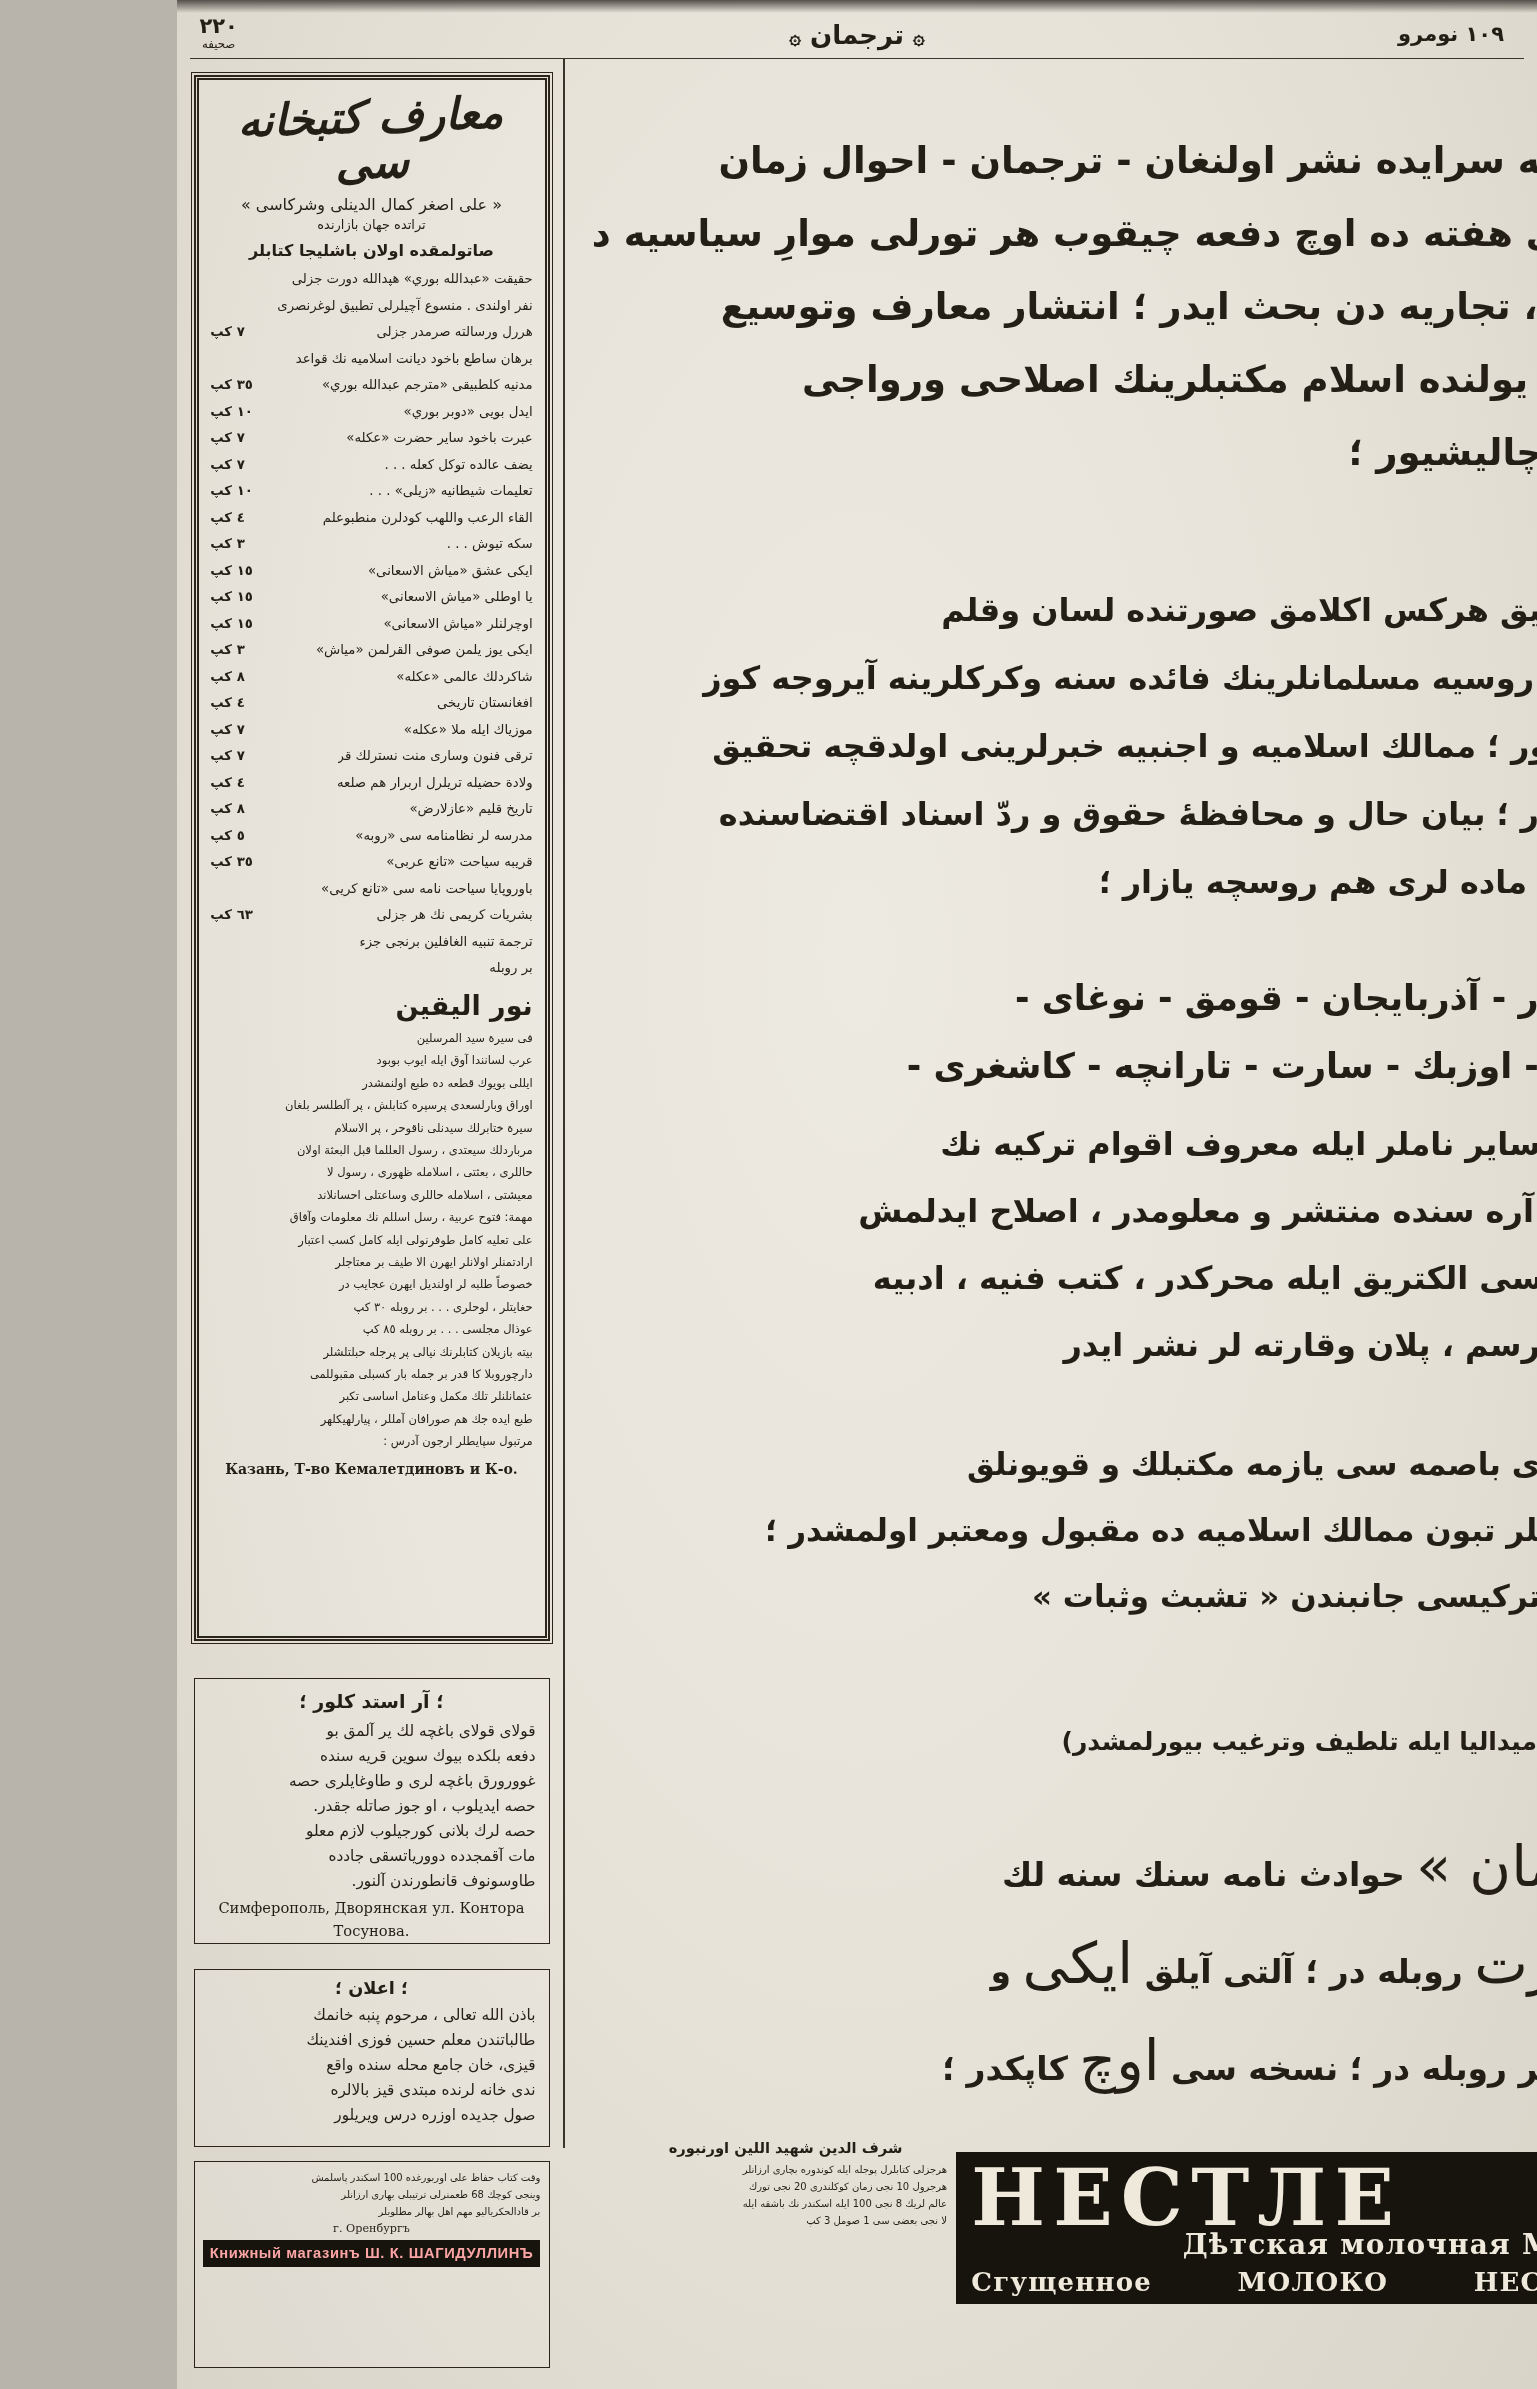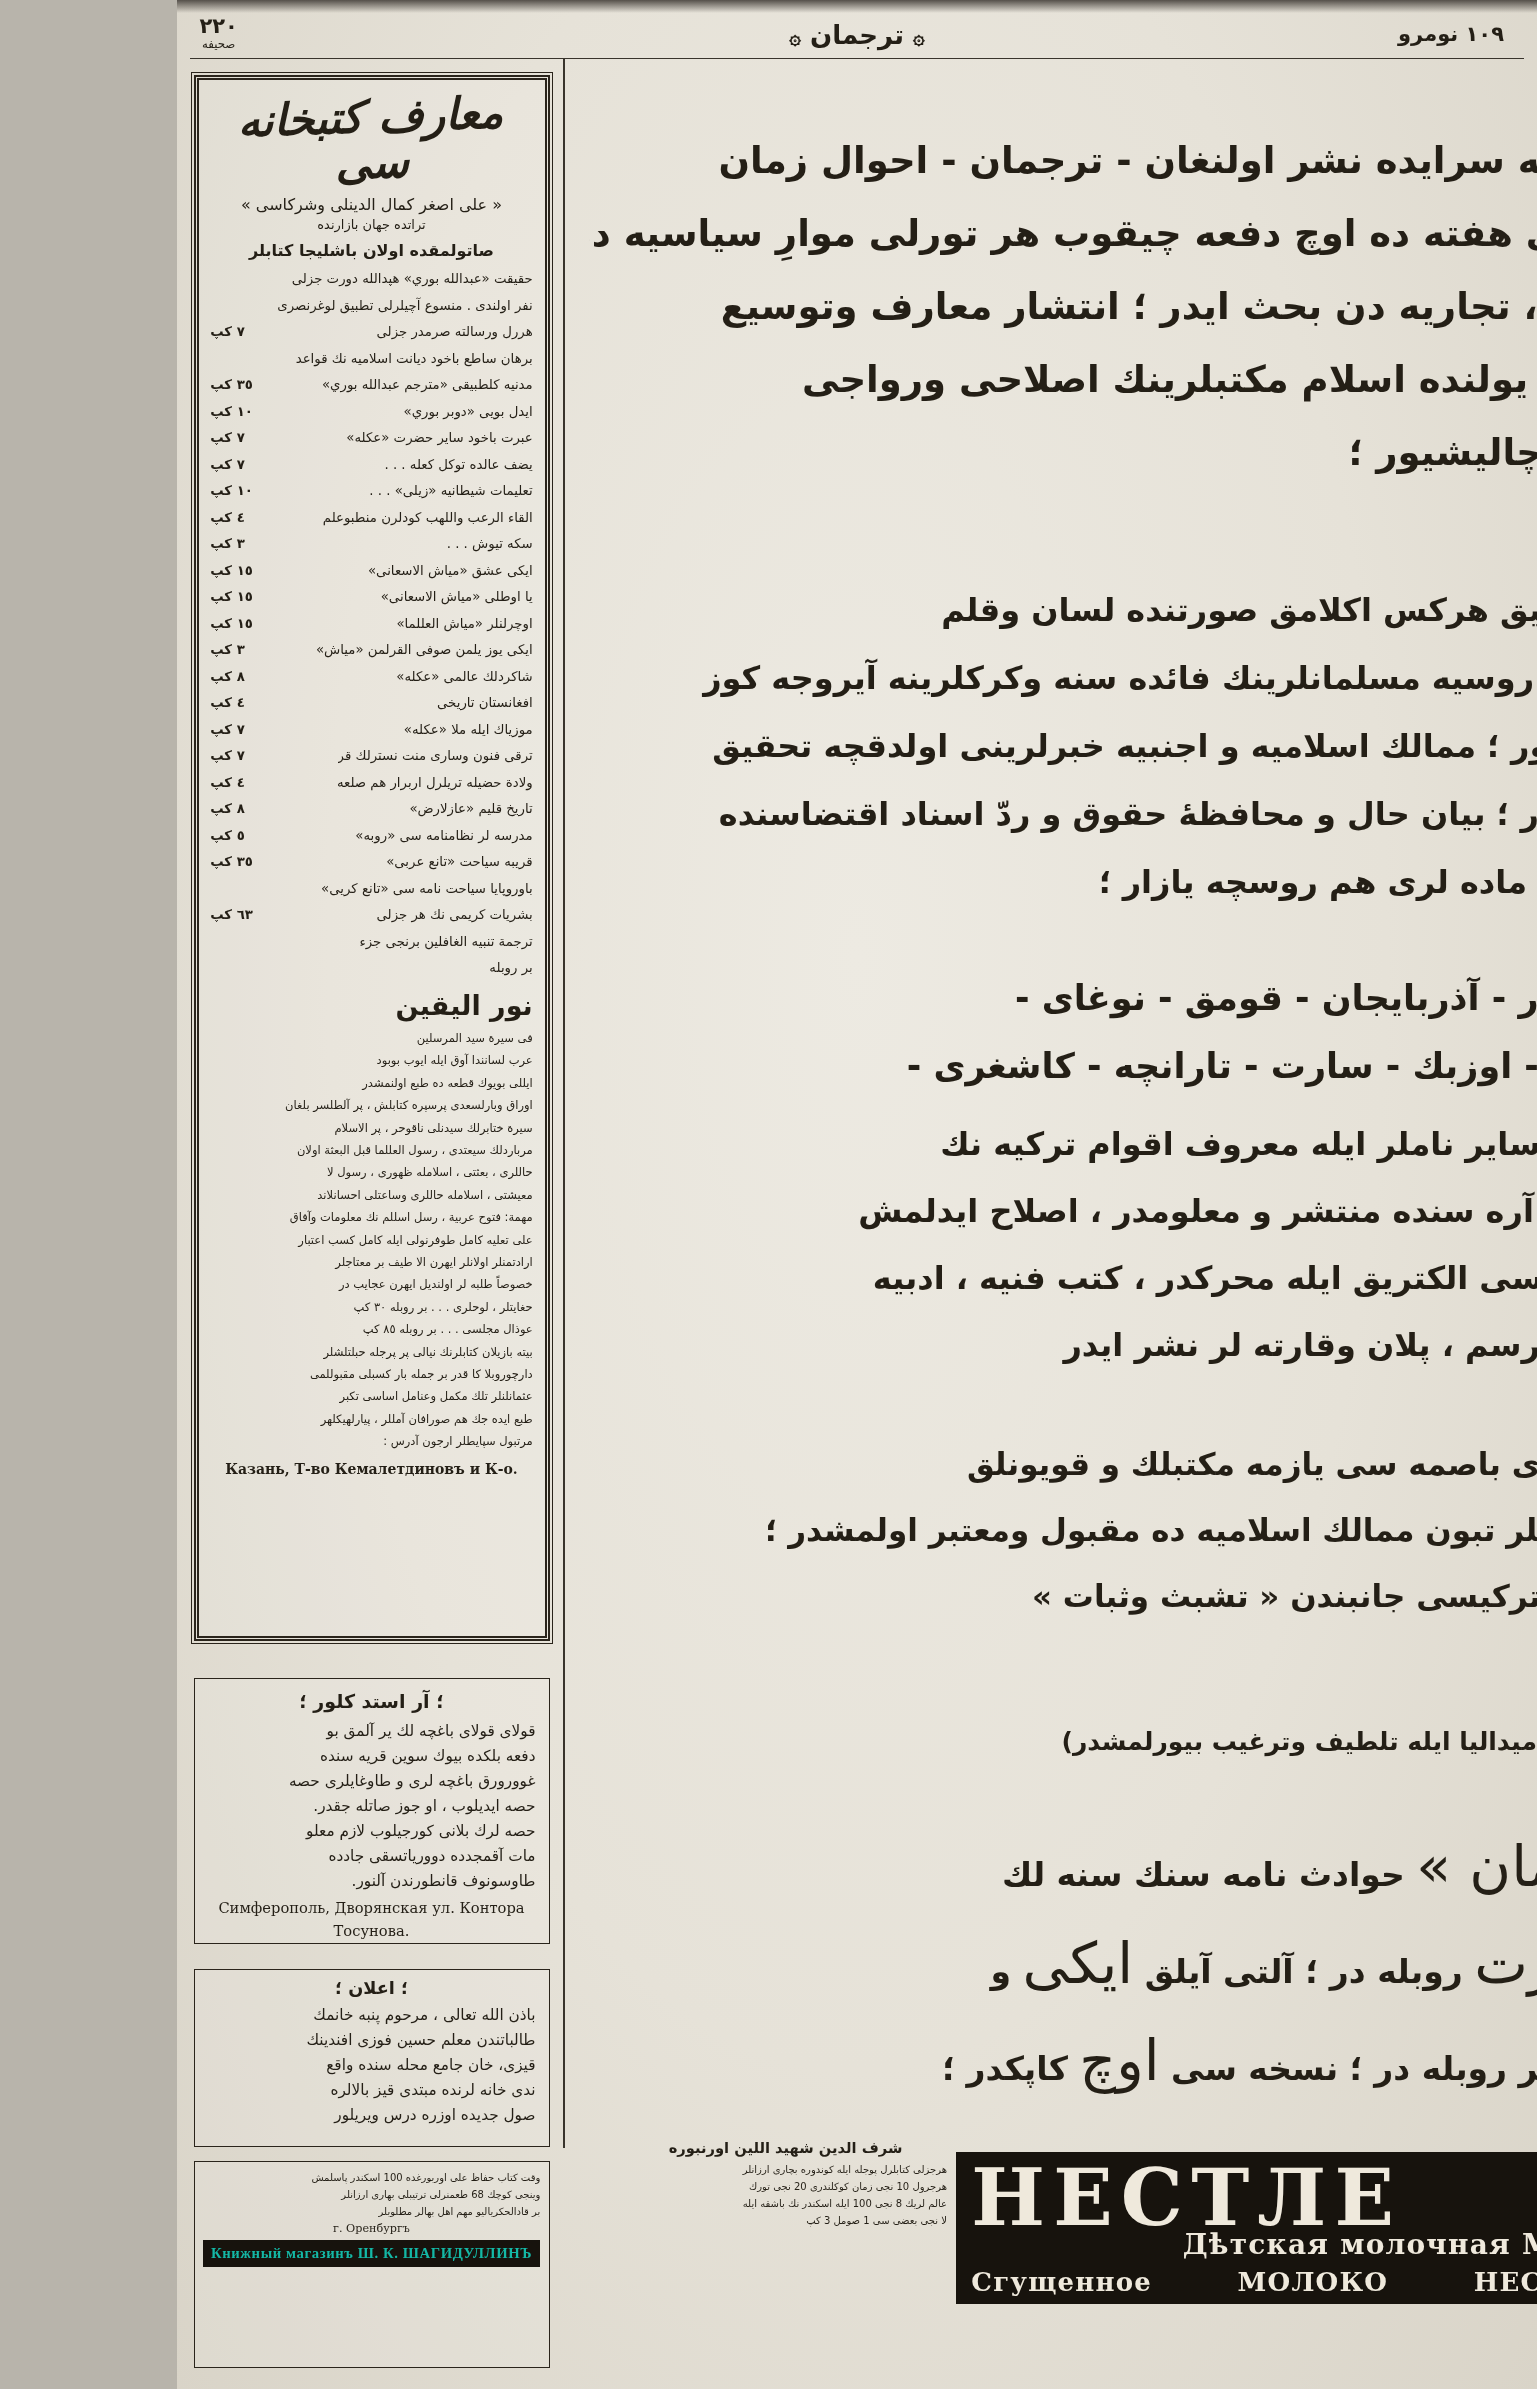--- a/index.html
+++ b/index.html
@@ -37,21 +37,21 @@
   .kazan{font-size:14px;font-weight:bold;text-align:center;direction:ltr;margin-top:8.2px;font-family:"DejaVu Serif", serif;}
   .box2{top:1678px;height:266px;padding:10.6px 13px;}
   .box2 .adtitle{font-size:19px;font-weight:bold;text-align:center;margin-bottom:7px;}
   .adline{font-size:15.3px;line-height:25px;direction:rtl;text-align:right;white-space:nowrap;overflow:hidden;}
   .rufoot{font-size:14.7px;text-align:center;direction:ltr;margin-top:5.9px;font-family:"DejaVu Serif", serif;}
   .box3{top:1969px;height:178px;padding:8.2px 13px;}
   .box3 .adtitle{font-size:17.7px;font-weight:bold;text-align:center;margin-bottom:4.7px;}
   .box4{top:2161px;height:207px;padding:7px 8.2px;border:1.2px solid #2a241b;}
   .tiny-row{font-size:10px;line-height:17px;direction:rtl;text-align:right;white-space:nowrap;overflow:hidden;}
   .oren{direction:ltr;text-align:center;font-size:11.2px;font-family:"DejaVu Serif", serif;margin-top:2.4px;}
-  .shop-strip{margin-top:4.7px;background:#17130d;color:#14b8a6;font-size:14.7px;font-weight:bold;text-align:center;line-height:27px;direction:ltr;font-family:Liberation Serif, serif;letter-spacing:0.6px;}
+  .shop-strip{margin-top:4.7px;background:#17130d;color:#fca5a5;font-size:14.7px;font-weight:bold;text-align:center;line-height:27px;direction:ltr;font-family:Liberation Sans, sans-serif;letter-spacing:0.6px;}
   
   .main{position:absolute;left:412px;width:1108px;direction:rtl;text-align:right;}
   .pline{white-space:nowrap;overflow:hidden;}
   .p1{top:124px;}  .p1 .pline{font-size:37px;line-height:73px;font-weight:600;}
   .p1 .pline.first{padding-right:77px;}
   .p2{top:576px;}  .p2 .pline{font-size:32px;line-height:68px;font-weight:600;}
   .peoples{top:964px;} .peoples .pline{font-size:35px;line-height:68px;font-weight:600;letter-spacing:2.4px;}
   .p3{top:1111px;} .p3 .pline{font-size:32px;line-height:67px;font-weight:600;}
   .p4{top:1431px;} .p4 .pline{font-size:31px;line-height:66px;font-weight:600;}
   .medal{top:1721px;font-size:25px;line-height:41px;font-weight:600;text-align:right;}
@@ -153,21 +153,21 @@
           <span class="bt">ايكی عشق «مياش الاسعانی»</span>
           <span class="bp">١٥ كپ</span>
         </div>
 
         <div class="book-row">
           <span class="bt">يا اوطلی «مياش الاسعانی»</span>
           <span class="bp">١٥ كپ</span>
         </div>
 
         <div class="book-row">
-          <span class="bt">اوچرلنلر «مياش العللما»</span>
+          <span class="bt">اوچرلنلر «مياش الاسعانی»</span>
           <span class="bp">١٥ كپ</span>
         </div>
 
         <div class="book-row">
           <span class="bt">ايكی يوز يلمن صوفی القرلمن «مياش»</span>
           <span class="bp">٣ كپ</span>
         </div>
 
         <div class="book-row">
           <span class="bt">شاكردلك عالمی «عكله»</span>

